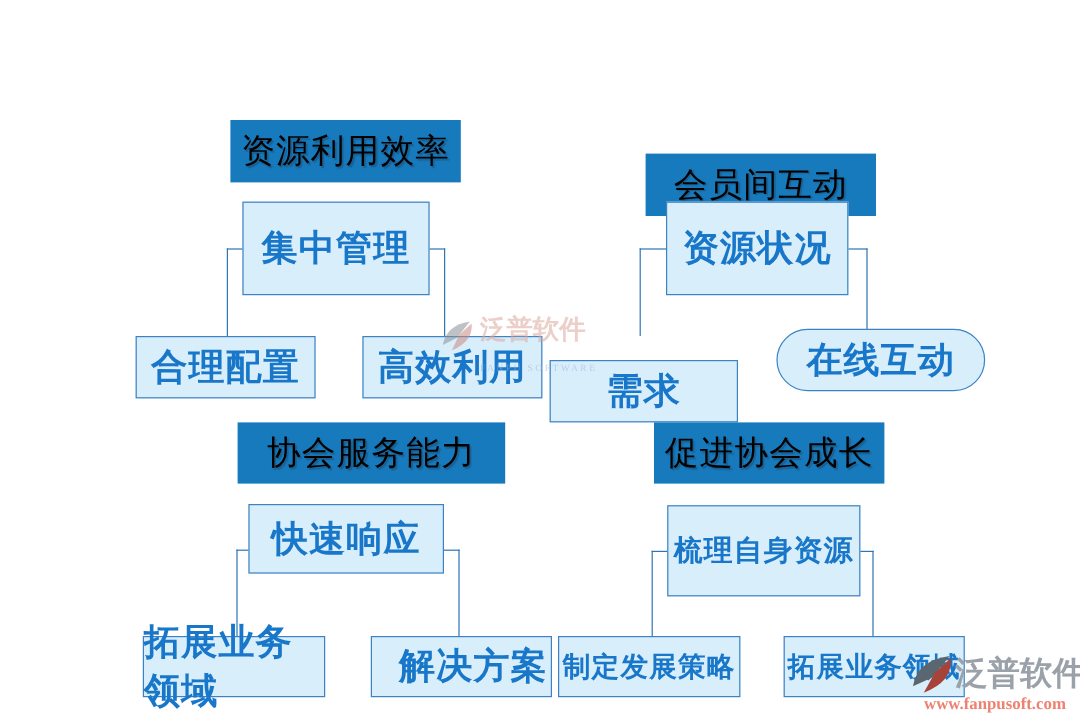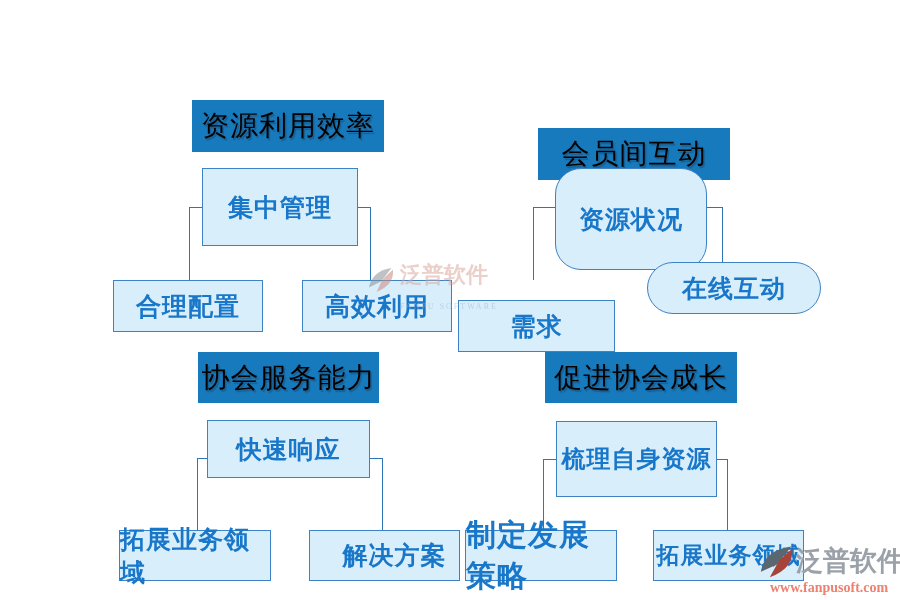--- a/index.html
+++ b/index.html
@@ -14,21 +14,21 @@
   }
   .hdr{
     position:absolute;background:#177abc;color:#000000;
     display:flex;align-items:center;justify-content:center;
     font-size:28px;font-weight:normal;letter-spacing:1px;
     text-shadow:1.5px 1.5px 1px rgba(30,60,90,0.45);
   }
   .node{
     position:absolute;background:#d9eefb;border:1.5px solid #3c82c4;
     display:flex;align-items:center;justify-content:center;
-    font-size:25px;font-weight:bold;color:#1877c9;letter-spacing:1px;
+    font-size:30px;font-weight:bold;color:#1877c9;letter-spacing:1px;
     box-sizing:border-box;
   }
   .conn{position:absolute;box-sizing:border-box;}
   .conn.l{border-left:1.5px solid #2e75b6;border-top:1.5px solid #2e75b6;}
   .conn.r{border-right:1.5px solid #2e75b6;border-top:1.5px solid #2e75b6;}
   .wm-center{
     position:absolute;left:366px;top:264px;z-index:5;opacity:0.55;
     display:flex;align-items:flex-start;pointer-events:none;
   }
   .wm-center .wm-txt{color:#dba89e;font-size:22px;font-weight:bold;line-height:1;white-space:nowrap;}
@@ -52,42 +52,42 @@
     <div class="hdr" style="left:192px;top:100px;width:192px;height:52px;">资源利用效率</div>
     <div class="node" style="left:202px;top:168px;width:156px;height:78px;">集中管理</div>
     <div class="conn l" style="left:189px;top:207px;width:13px;height:73px;"></div>
     <div class="conn r" style="left:358px;top:207px;width:13px;height:73px;"></div>
     <div class="node" style="left:113px;top:280px;width:150px;height:52px;">合理配置</div>
     <div class="node" style="left:302px;top:280px;width:150px;height:52px;">高效利用</div>
   </div>
 
   <div>
     <div class="hdr" style="left:538px;top:100px;width:192px;height:52px;margin-top:28px;">会员间互动</div>
-    <div class="node" style="left:555px;top:168px;width:152px;height:102px;border-radius:26px;">资源状况</div>
+    <div class="node" style="left:555px;top:168px;width:152px;height:78px;">资源状况</div>
     <div class="conn l" style="left:533px;top:207px;width:22px;height:73px;"></div>
     <div class="conn r" style="left:707px;top:207px;width:16px;height:73px;"></div>
     <div class="node" style="left:458px;top:280px;width:157px;height:52px;margin-top:20px;">需求</div>
-    <div class="node" style="left:647px;top:262px;width:174px;height:52px;border-radius:26px;">在线互动</div>
+    <div class="node" style="left:647px;top:274px;width:174px;height:52px;border-radius:26px;">在线互动</div>
   </div>
 
   <div>
-    <div class="hdr" style="left:198px;top:352px;width:181px;height:51px;text-align:right;">协会服务能力</div>
+    <div class="hdr" style="left:198px;top:352px;width:223px;height:51px;text-align:right;">协会服务能力</div>
     <div class="node" style="left:207px;top:420px;width:163px;height:58px;">快速响应</div>
     <div class="conn l" style="left:197px;top:458px;width:10px;height:72px;"></div>
     <div class="conn r" style="left:370px;top:458px;width:13px;height:72px;"></div>
     <div class="node" style="left:119px;top:530px;width:152px;height:51px;">拓展业务领域</div>
     <div class="node" style="left:309px;top:530px;width:151px;height:51px;padding-left:20px;">解决方案</div>
   </div>
 
   <div>
     <div class="hdr" style="left:545px;top:352px;width:192px;height:51px;">促进协会成长</div>
     <div class="node" style="left:556px;top:421px;width:161px;height:76px;font-size:24px;">梳理自身资源</div>
     <div class="conn l" style="left:543px;top:459px;width:13px;height:71px;"></div>
     <div class="conn r" style="left:717px;top:459px;width:11px;height:71px;"></div>
-    <div class="node" style="left:465px;top:530px;width:152px;height:51px;font-size:30px;">制定发展策略</div>
+    <div class="node" style="left:465px;top:530px;width:152px;height:51px;font-size:23px;">制定发展策略</div>
     <div class="node" style="left:653px;top:530px;width:151px;height:51px;font-size:23px;">拓展业务领域</div>
   </div>
 
   <div class="wm-center">
     <svg class="logo" width="30" height="32" viewBox="0 0 40 40">
       <path d="M4 30 Q8 8 34 4 L20 22 Z" fill="#8a8f96"></path>
       <path d="M22 19 L36 6 Q38 26 14 36 Z" fill="#c98a80"></path>
     </svg>
     <div style="margin-left:4px;">
       <div class="wm-txt">泛普软件</div>

